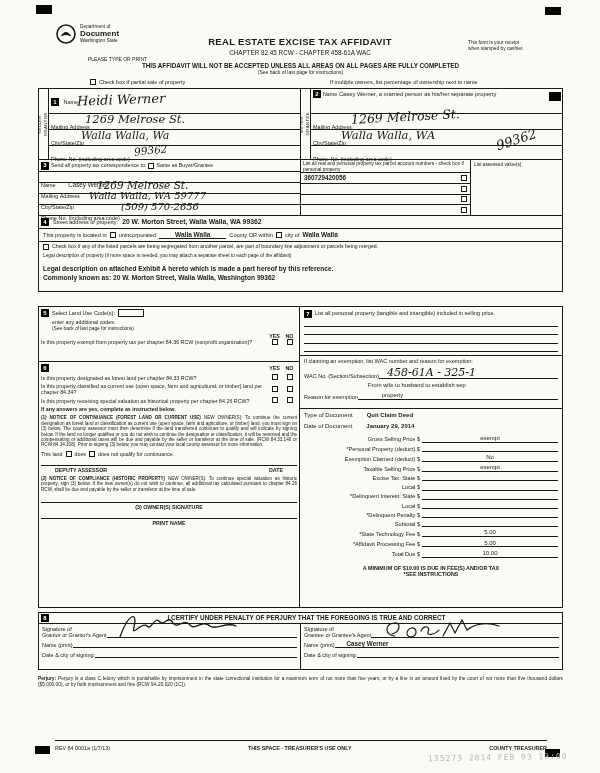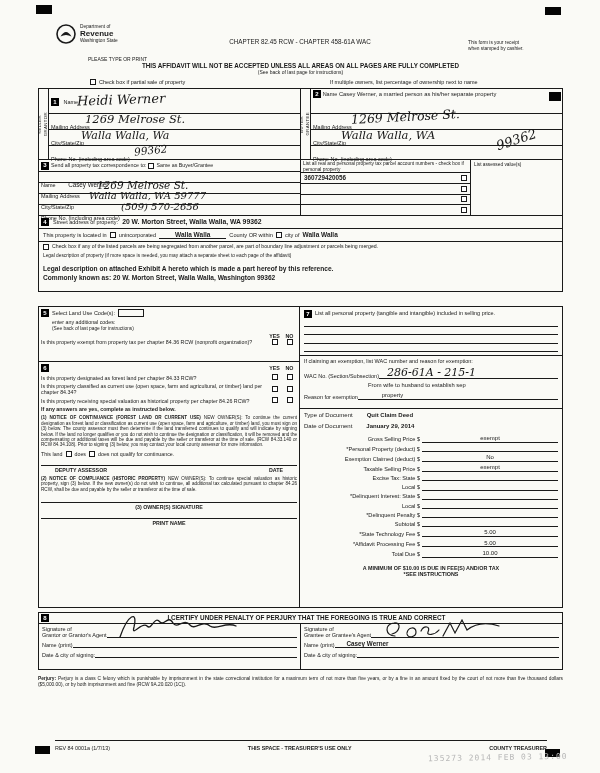--- a/index.html
+++ b/index.html
@@ -39,26 +39,27 @@
   <div class="regmark" style="left:35px;top:746px;width:15px;height:8px"></div>
   <div class="regmark" style="left:545px;top:749px;width:15px;height:8px"></div>
 
   <div class="abs" style="left:55px;top:23px;display:flex;gap:3px;align-items:center">
     <svg width="22" height="22" viewBox="0 0 22 22">
       <circle cx="11" cy="11" r="9" fill="none" stroke="#1a1a1a" stroke-width="1.6"></circle>
       <path d="M5.5 13.5 Q11 4.5 16.5 13.5 Q11 10.5 5.5 13.5 Z" fill="#1a1a1a"></path>
     </svg>
     <div style="font-size:4.8px;line-height:1.1">
       <div>Department of</div>
-      <div class="b" style="font-size:8px">Revenue</div>
+      <div class="b" style="font-size:8px">Document</div>
       <div>Washington State</div>
     </div>
   </div>
 
   <div class="abs" style="left:150px;top:37px;width:300px;text-align:center">
+    <div class="b" style="font-size:9.5px;letter-spacing:.3px">REAL ESTATE EXCISE TAX AFFIDAVIT</div>
     <div style="font-size:6.3px;margin-top:1px">CHAPTER 82.45 RCW - CHAPTER 458-61A WAC</div>
   </div>
 
   <div class="abs" style="left:468px;top:40px;width:92px;font-size:4.8px;line-height:1.25">
     <div>This form is your receipt</div>
     <div>when stamped by cashier.</div>
   </div>
 
   <div class="abs" style="left:88px;top:57px;font-size:5px">PLEASE TYPE OR PRINT</div>
   <div class="abs b" style="left:38px;top:62px;width:525px;text-align:center;font-size:6.3px">THIS AFFIDAVIT WILL NOT BE ACCEPTED UNLESS ALL AREAS ON ALL PAGES ARE FULLY COMPLETED</div>
@@ -276,21 +277,21 @@
       </div>
       <div class="blankline"></div>
       <div class="blankline"></div>
       <div class="blankline"></div>
       <div class="blankline"></div>
       <div class="sep"></div>
       <div style="font-size:5.5px">If claiming an exemption, list WAC number and reason for exemption:</div>
       <div style="display:flex;align-items:flex-end;height:15px;position:relative">
         <span class="lbl">WAC No. (Section/Subsection)</span>
         <span style="flex:1;border-bottom:1px solid #1a1a1a;position:relative;height:100%">
-          <span class="hw" style="position:absolute;left:8px;bottom:-1px;font-size:11px">286-61A - 215-1</span>
+          <span class="hw" style="position:absolute;left:8px;bottom:-1px;font-size:11px">458-61A - 325-1</span>
         </span>
       </div>
       <div style="font-size:5.8px;margin:3px 0 0 64px">From wife to husband to establish sep</div>
       <div style="display:flex;align-items:flex-end;height:11px">
         <span class="lbl">Reason for exemption</span>
         <span style="flex:1;border-bottom:1px solid #1a1a1a;padding-left:24px;font-size:5.8px">property</span>
       </div>
       <div class="sep" style="margin-top:8px"></div>
       <div style="display:flex;align-items:flex-end;font-size:6px;margin-top:1px">
         <span>Type of Document</span>

